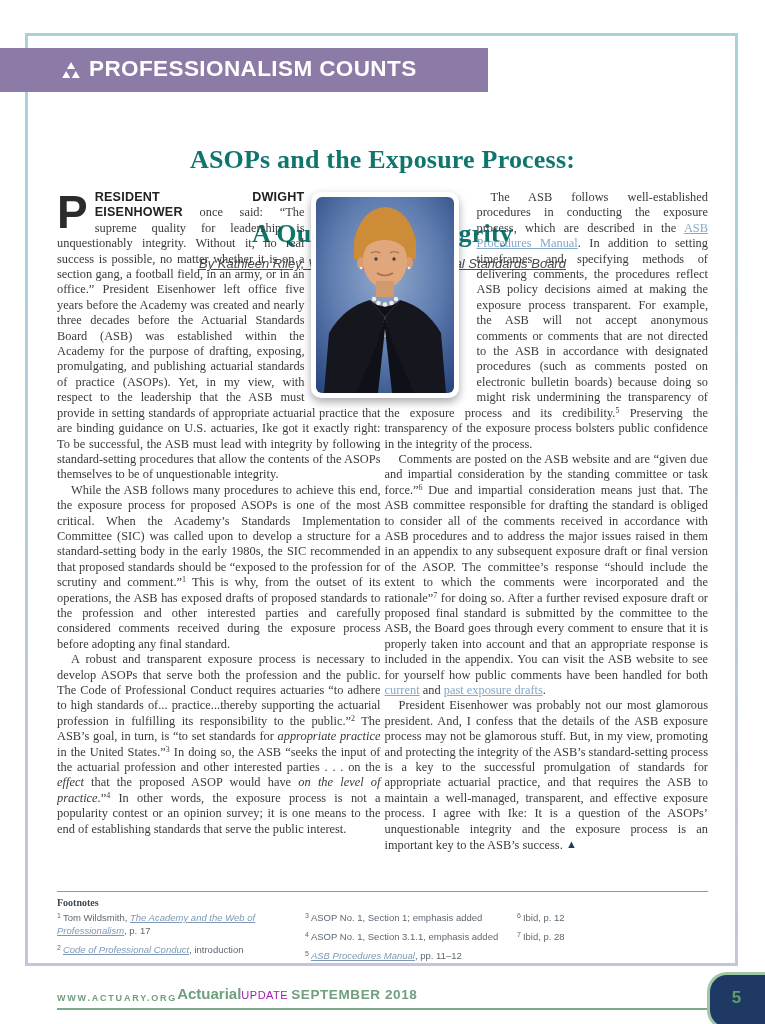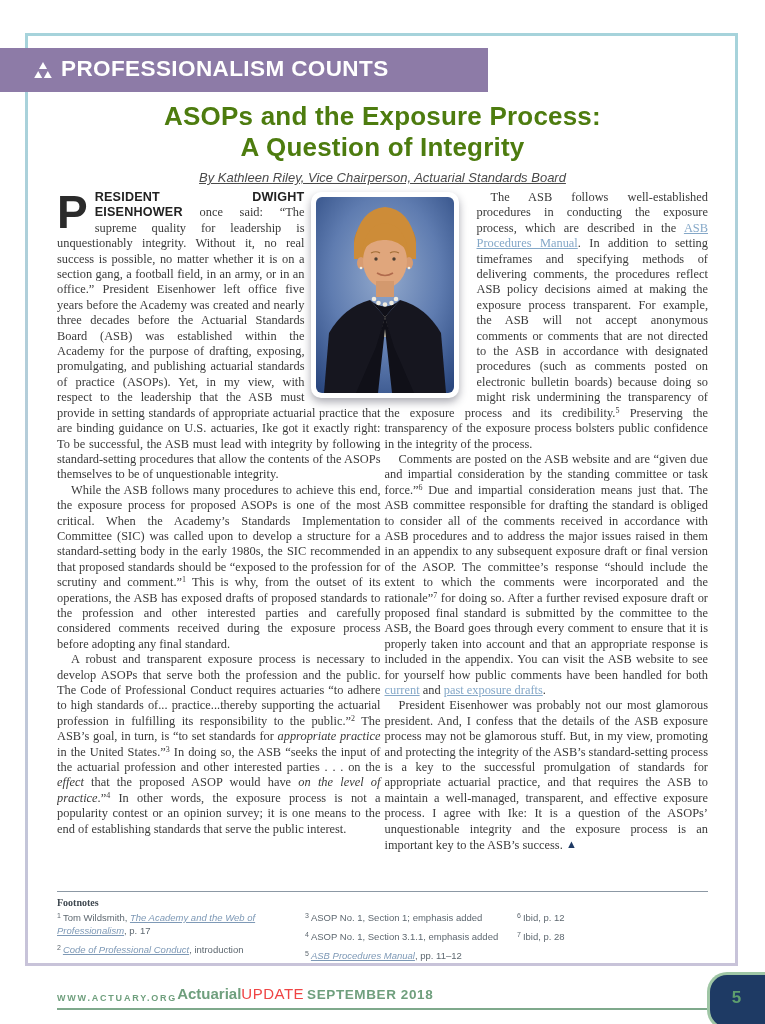--- a/index.html
+++ b/index.html
@@ -7,29 +7,29 @@
   body { background: #ffffff; font-family: "Liberation Serif", serif; }
   .page { position: relative; width: 765px; height: 1024px; background: #fff; overflow: hidden; }
 
   
   .frame { position: absolute; left: 25px; top: 33px; width: 713px; height: 933px;
            border: 3px solid #AFCBD8;
            border-image: linear-gradient(to bottom, #A6D3DB 0%, #B9CBD9 55%, #C8C3D9 100%) 1; }
 
   
   .banner { position: absolute; left: 0; top: 48px; width: 488px; height: 44px;
-            background: #8D7BA7; display: flex; align-items: center; padding-left: 34px; z-index: 3; }
+            background: #8D7BA7; display: flex; align-items: center; padding-left: 62px; z-index: 3; }
   .banner-logo { width: 18px; height: 16px; margin-right: 9px; flex: 0 0 auto; }
   .banner-label { color: #ffffff; font-family: "Liberation Sans", sans-serif; font-weight: 700;
                   font-size: 22.5px; letter-spacing: 0.4px; white-space: nowrap; padding-bottom: 2px; }
 
   
   .title-block { position: absolute; left: 30px; right: 30px; top: 101px; text-align: center; }
-  .title-line { font-family: Liberation Sans, sans-serif; font-weight: 700; font-size: 26px;
-                line-height: 31px; color: #4d7c0f; letter-spacing: 0.2px; }
+  .title-line { font-family: Liberation Serif, serif; font-weight: 700; font-size: 26px;
+                line-height: 31px; color: #0f766e; letter-spacing: 0.2px; margin-top: 43px; }
   .byline { margin-top: 7px; font-family: "Liberation Sans", sans-serif; font-style: italic;
             font-size: 13px; color: #4A4A4A; text-decoration: underline; }
 
   
   .article { position: absolute; left: 57px; top: 190px; width: 651px; height: 714px;
              display: flex; gap: 4px; overflow: hidden; }
   .col { width: 323.5px; color: #3A3A3A; font-size: 12.4px; line-height: 15.4px; text-align: justify; }
   .para { text-indent: 14px; }
   .para.lead { text-indent: 0; }
   .wrap-spacer-left { float: right; width: 76px; height: 212px; }
@@ -61,21 +61,21 @@
   .fn-item sup { font-size: 7px; vertical-align: 3px; margin-right: 2px; }
   a.fn-link { color: #7E99B6; font-style: italic; text-decoration: underline; }
 
   
   .footer { position: absolute; left: 57px; top: 985px; width: 651px; display: flex;
             align-items: flex-end; padding-bottom: 5px;
             border-bottom: 2px solid #7FA98C; font-family: "Liberation Sans", sans-serif; }
   .footer-url { color: #6F9F7D; font-weight: 700; font-size: 9px; letter-spacing: 1.8px; }
   .footer-brand { white-space: nowrap; }
   .brand-bold { color: #6F9F7D; font-weight: 700; font-size: 15px; }
-  .brand-light { color: #ef4444; font-weight: 400; font-size: 15px; letter-spacing: 0.5px; }
+  .brand-light { color: #a21caf; font-weight: 400; font-size: 11px; letter-spacing: 0.5px; }
   .brand-issue { color: #6F9F7D; font-weight: 700; font-size: 13.5px; letter-spacing: 0.6px; margin-left: 3px; }
 
   .page-badge { position: absolute; right: -8px; top: 972px; width: 66px; height: 58px;
                 background: #1E3A64; border: 3px solid #9FC6A5; border-right: none;
                 border-radius: 20px 0 0 20px; display: flex; align-items: center; justify-content: center;
                 z-index: 4; }
   .page-num { color: #5E9E6E; font-family: "Liberation Sans", sans-serif; font-weight: 700;
               font-size: 17px; padding-right: 10px; padding-bottom: 6px; }
 </style>
 </head>

